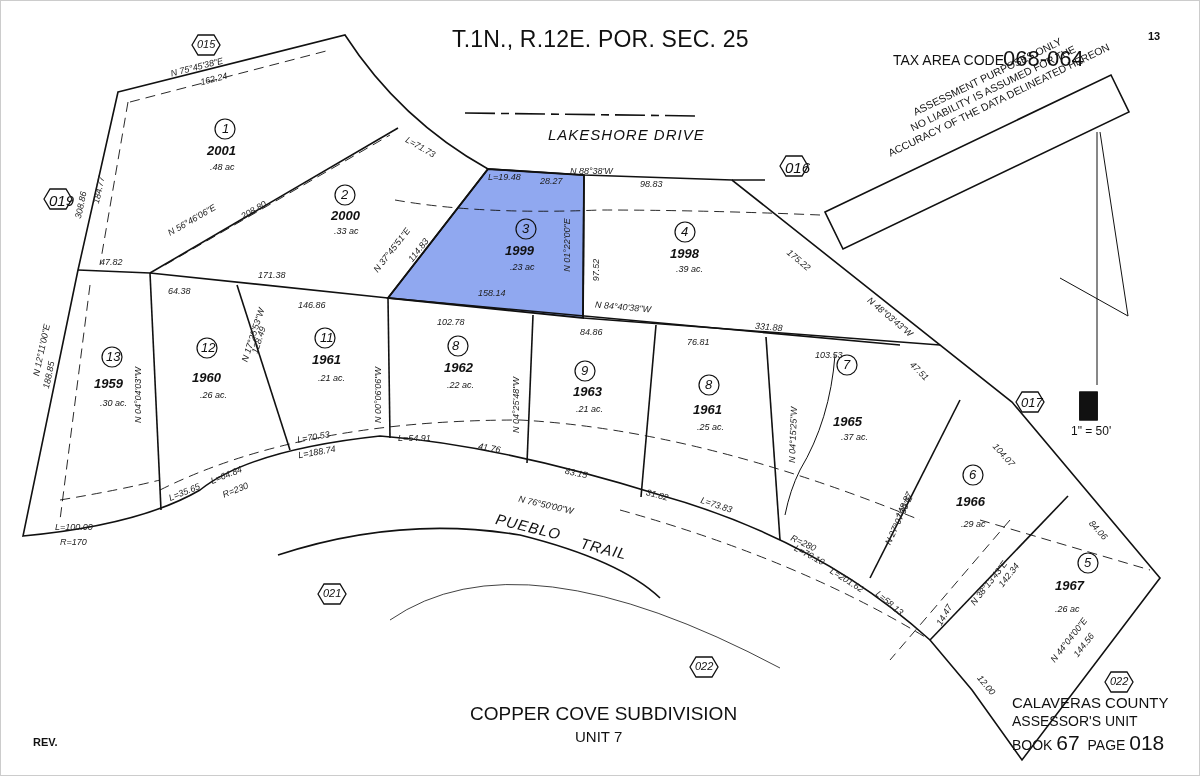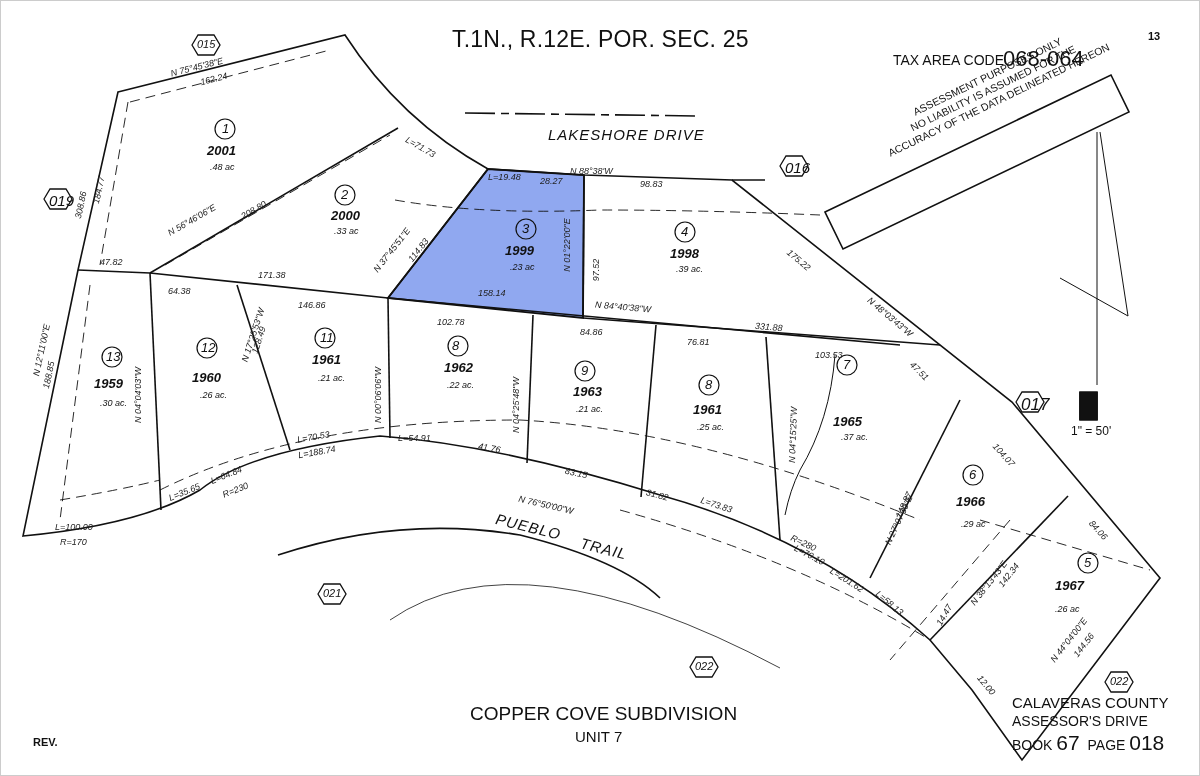--- a/index.html
+++ b/index.html
@@ -118,21 +118,21 @@
   </div>
 </div>
 
 <div class="t street" style="left:528px;top:126px;margin-left:20px;">LAKESHORE DRIVE</div>
 <div class="t street" style="left:495px;top:518px;transform:rotate(14deg);">PUEBLO</div>
 <div class="t street" style="left:580px;top:540px;transform:rotate(14deg);">TRAIL</div>
 
 <div class="t lotnum" style="left:197px;top:38px;font-size:11px;">015</div>
 <div class="t lotnum" style="left:49px;top:192px;font-size:15px;">019</div>
 <div class="t lotnum" style="left:785px;top:159px;font-size:15px;">016</div>
-<div class="t lotnum" style="left:1021px;top:395px;font-size:17px;">017</div>
+<div class="t lotnum" style="left:1021px;top:395px;font-size:13px;">017</div>
 <div class="t lotnum" style="left:323px;top:587px;font-size:11px;">021</div>
 <div class="t lotnum" style="left:695px;top:660px;font-size:11px;">022</div>
 <div class="t lotnum" style="left:1110px;top:675px;font-size:11px;">022</div>
 
 <div class="t" style="left:1071px;top:424px;font-size:12px;">1" = 50'</div>
 
 <div>
   <div class="t lotnum" style="left:222px;top:121px;">1</div>
   <div class="t apn" style="left:207px;top:143px;">2001</div>
   <div class="t acres" style="left:210px;top:162px;">.48 ac</div>
@@ -260,19 +260,19 @@
 <div class="t dim" style="left:1087px;top:525px;transform:rotate(48deg);">84.06</div>
 <div class="t dim" style="left:1042px;top:635px;transform:rotate(-52deg);">N 44°04'00"E</div>
 <div class="t dim" style="left:1070px;top:640px;transform:rotate(-52deg);">144.56</div>
 <div class="t dim" style="left:975px;top:680px;transform:rotate(50deg);">12.00</div>
 <div class="t dim" style="left:933px;top:610px;transform:rotate(-60deg);">14.47</div>
 
 <div class="t footbig" style="left:470px;top:703px;font-size:19px;">COPPER COVE SUBDIVISION</div>
 <div class="t foot" style="left:575px;top:728px;font-size:15px;">UNIT 7</div>
 <div class="t rev" style="left:33px;top:736px;">REV.</div>
 <div class="t" style="left:1012px;top:694px;font-size:15px;">CALAVERAS COUNTY</div>
-<div class="t" style="left:1012px;top:713px;font-size:14px;">ASSESSOR'S DRIVE</div>
+<div class="t" style="left:1012px;top:713px;font-size:14px;">ASSESSOR'S UNIT</div>
 <div class="t" style="left:1012px;top:731px;font-size:14px;">
   <span>BOOK</span>
   <span style="font-size:21px;">67</span>
   &nbsp;<span>PAGE</span>
   <span style="font-size:21px;">018</span>
 </div>
 
 </body></html>

